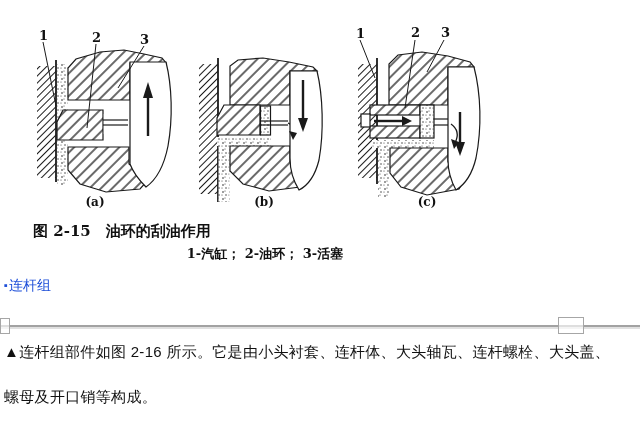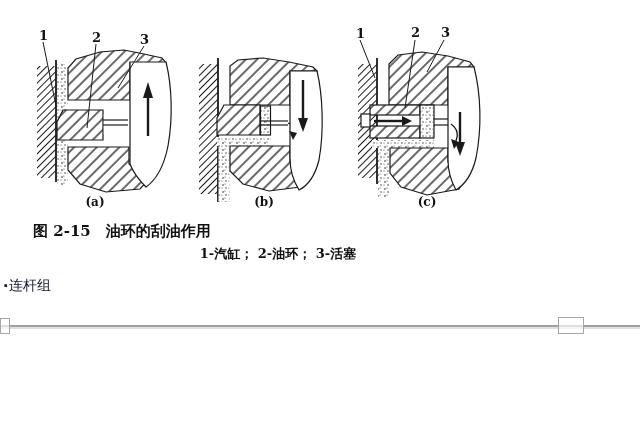--- a/index.html
+++ b/index.html
@@ -10,25 +10,25 @@
   .diag{position:absolute;}
   .sublabel{
     position:absolute;width:44px;text-align:center;
     font-family:"DejaVu Serif",serif;font-weight:bold;font-size:12px;color:#111;
   }
   .cap-title{
     position:absolute;left:33px;top:222px;width:500px;text-align:left;
     font-family:"DejaVu Serif",serif;font-weight:bold;font-size:15px;color:#111;
   }
   .cap-legend{
-    position:absolute;left:38px;top:245px;width:480px;text-align:center;
+    position:absolute;left:25px;top:245px;width:480px;text-align:center;
     font-family:"DejaVu Serif",serif;font-weight:bold;font-size:13px;color:#111;
   }
   .heading{
-    position:absolute;left:4px;top:277px;font-size:14px;color:#0f172a;
+    position:absolute;left:4px;top:277px;font-size:14px;color:#1d4ed8;
   }
   .heading .bullet{font-size:11px;vertical-align:1px;margin-right:1px;}
   .hr-line{
     position:absolute;left:0;top:325px;width:640px;height:2px;
     background:#a2a2a2;box-shadow:0 2px 0 #e0e0e0;
   }
   .handle{
     position:absolute;border:1px solid #a6a6a6;background:rgba(255,255,255,0.65);
   }
   .handle-left{left:0;top:318px;width:8px;height:14px;}
@@ -165,14 +165,18 @@
   </div>
 
   <div class="heading">
     <span class="bullet">▪</span><span>连杆组</span>
   </div>
 
   <div class="hr-line"></div>
   <div class="handle handle-left"></div>
   <div class="handle handle-right"></div>
 
+  <div class="para para1">
+    <span>▲</span><span>连杆组部件如图 2-16 所示。它是由小头衬套、连杆体、大头轴瓦、连杆螺栓、大头盖、</span>
+  </div>
+  <div class="para para2">螺母及开口销等构成。</div>
 
 </div>
 
 </body></html>

